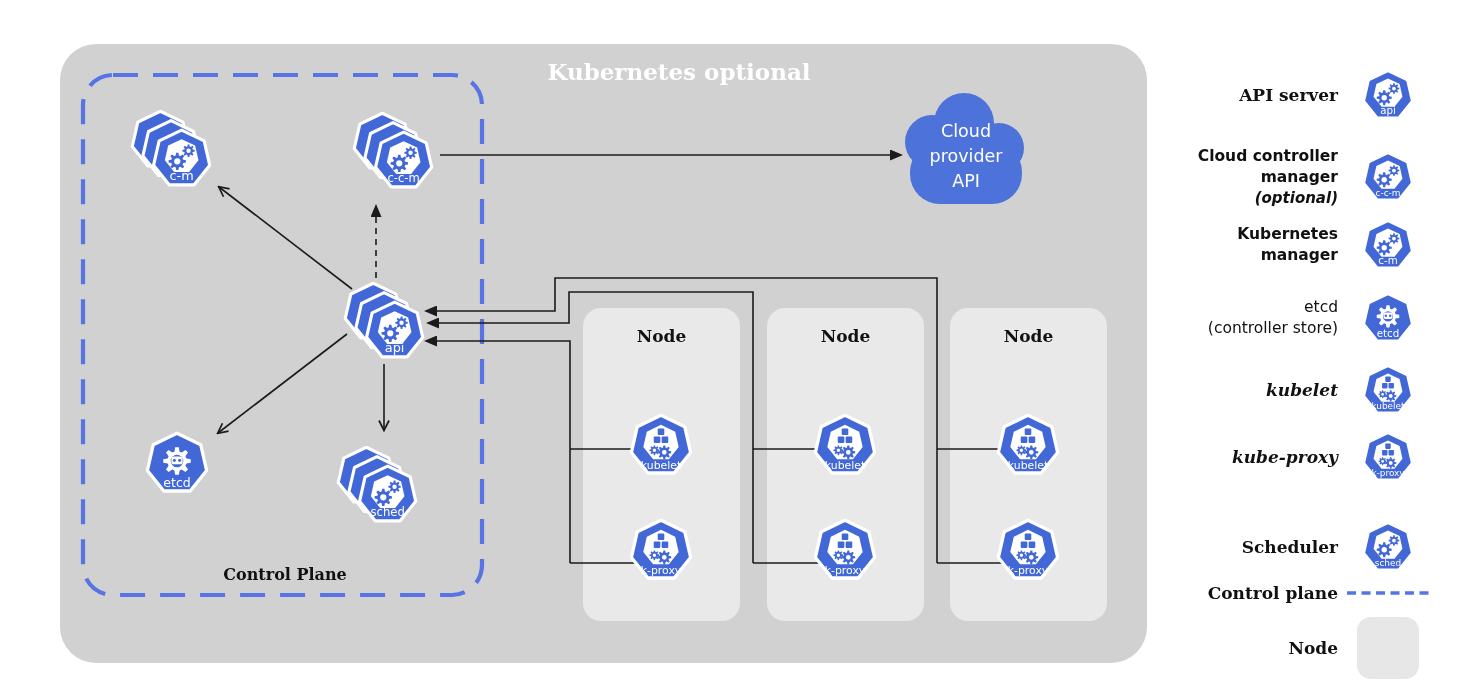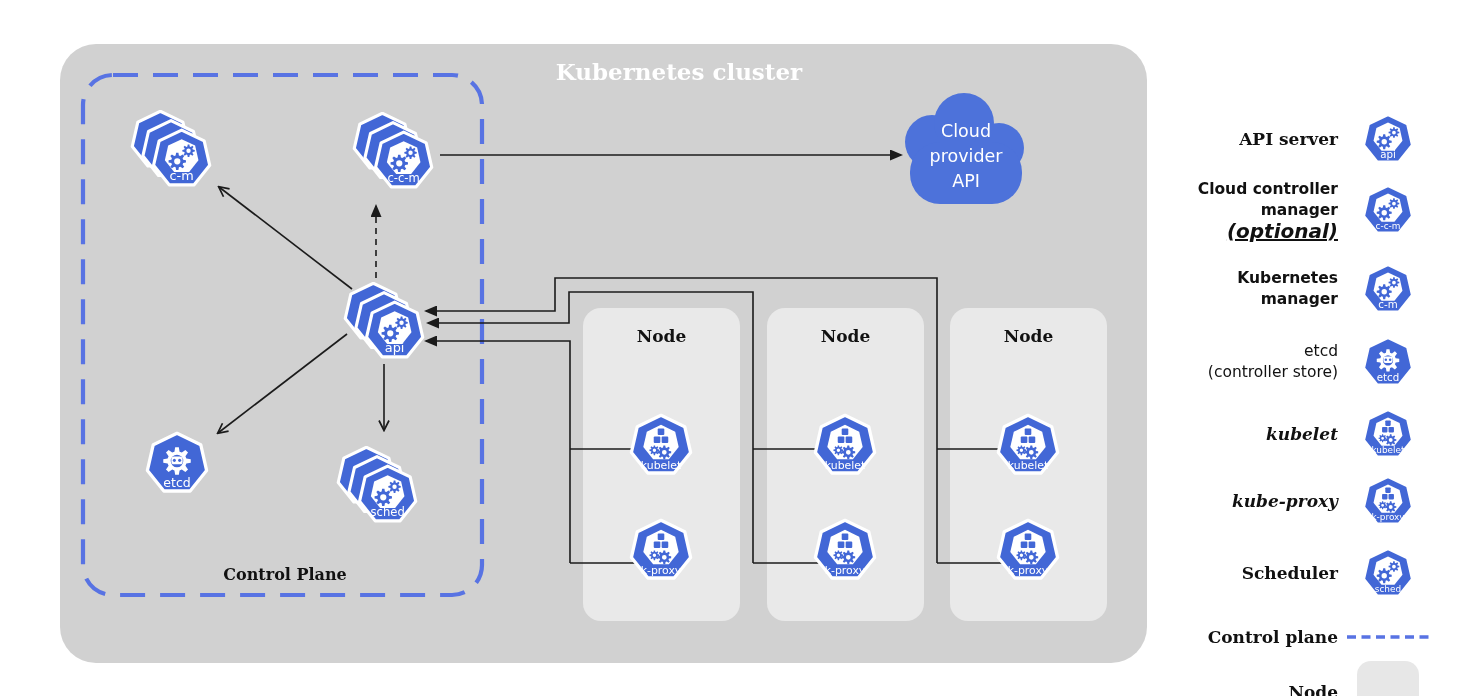--- a/index.html
+++ b/index.html
@@ -25,38 +25,38 @@
   .node-label{margin-top:18px;text-align:center;font-family:"DejaVu Serif",serif;font-weight:bold;font-size:17px;color:#111;}
 
   .wires{position:absolute;left:0;top:0;z-index:5;pointer-events:none;}
   .icons{position:absolute;left:0;top:0;width:1464px;height:696px;z-index:10;pointer-events:none;}
   .ic{position:absolute;display:block;line-height:0;}
 
   .cloudbox{position:absolute;left:900px;top:90px;z-index:10;}
   .cloud-text{fill:#ffffff;font-family:"DejaVu Sans",sans-serif;font-size:17.5px;text-anchor:middle;}
 
   
-  .legend{position:absolute;left:1180px;top:0;width:284px;height:489px;margin-top:44px;}
+  .legend{position:absolute;left:1180px;top:0;width:284px;height:489px;}
   .lrow{position:absolute;left:0;width:284px;height:80px;display:flex;align-items:center;}
   .ltext{width:158px;text-align:right;color:#111;}
   .licon{width:100px;display:flex;justify-content:center;align-items:center;}
   .t-sb{font-family:"DejaVu Serif",serif;font-weight:bold;font-size:17px;}
   .t-sbi{font-family:"DejaVu Serif",serif;font-weight:bold;font-style:italic;font-size:17px;}
   .t-ssb{font-family:"DejaVu Sans",sans-serif;font-weight:bold;font-size:15.5px;line-height:21px;}
   .t-ss{font-family:"DejaVu Sans",sans-serif;font-size:15.5px;line-height:21px;}
-  .t-note{font-family:"DejaVu Sans",sans-serif;font-weight:bold;font-style:italic;font-size:20px;text-decoration:underline;}
+  .t-note{font-family:"DejaVu Sans",sans-serif;font-weight:bold;font-style:italic;font-size:15px;}
   .node-swatch{width:62px;height:62px;background:#e7e7e7;border-radius:14px;}
 </style>
 </head>
 <body>
 
 <div class="stage">
 
   <div class="cluster">
-    <div class="cluster-title">Kubernetes cluster</div>
+    <div class="cluster-title">Kubernetes optional</div>
     <div class="cp-label">Control Plane</div>
 
     <div class="node-box" style="left:523px">
       <div class="node-label">Node</div>
     </div>
     <div class="node-box" style="left:707px">
       <div class="node-label">Node</div>
     </div>
     <div class="node-box" style="left:890px">
       <div class="node-label">Node</div>
@@ -230,21 +230,21 @@
           <span class="ic" style="position:static"><svg viewBox="0 0 100 100" width="54" height="54.0">
               <polygon points="50.00,5.00 14.04,22.32 5.15,61.24 30.04,92.44 69.96,92.44 94.85,61.24 85.96,22.32" fill="var(--blue)" stroke="#fff" stroke-width="5" stroke-linejoin="round"></polygon>
               <polygon points="50.00,19.50 28.50,29.85 23.19,53.12 38.07,71.78 61.93,71.78 76.81,53.12 71.50,29.85" fill="#fff"></polygon>
               <path d="M40.41,45.55 L41.14,41.12 L44.86,41.12 L45.59,45.55 L47.86,46.49 L51.49,43.87 L54.13,46.51 L51.51,50.14 L52.45,52.41 L56.88,53.14 L56.88,56.86 L52.45,57.59 L51.51,59.86 L54.13,63.49 L51.49,66.13 L47.86,63.51 L45.59,64.45 L44.86,68.88 L41.14,68.88 L40.41,64.45 L38.14,63.51 L34.51,66.13 L31.87,63.49 L34.49,59.86 L33.55,57.59 L29.12,56.86 L29.12,53.14 L33.55,52.41 L34.49,50.14 L31.87,46.51 L34.51,43.87 L38.14,46.49 Z M48,55 A5,5 0 1 0 38,55 A5,5 0 1 0 48,55 Z" fill="var(--blue)" fill-rule="evenodd"></path>
               <path d="M59.15,31.25 L59.67,28.09 L62.33,28.09 L62.85,31.25 L64.47,31.92 L67.07,30.05 L68.95,31.93 L67.08,34.53 L67.75,36.15 L70.91,36.67 L70.91,39.33 L67.75,39.85 L67.08,41.47 L68.95,44.07 L67.07,45.95 L64.47,44.08 L62.85,44.75 L62.33,47.91 L59.67,47.91 L59.15,44.75 L57.53,44.08 L54.93,45.95 L53.05,44.07 L54.92,41.47 L54.25,39.85 L51.09,39.33 L51.09,36.67 L54.25,36.15 L54.92,34.53 L53.05,31.93 L54.93,30.05 L57.53,31.92 Z M64.5,38 A3.5,3.5 0 1 0 57.5,38 A3.5,3.5 0 1 0 64.5,38 Z" fill="var(--blue)" fill-rule="evenodd"></path>
               <text x="50" y="86" text-anchor="middle" fill="#fff" font-family="DejaVu Sans, sans-serif" font-size="19">api</text>
             </svg></span>
         </div>
     </div>
 
-    <div class="lrow" style="top:126px">
+    <div class="lrow" style="top:137px">
       <div class="ltext t-ssb">
         <div>Cloud controller</div>
         <div>manager</div>
         <div class="t-note">(optional)</div>
       </div>
       <div class="licon">
           <span class="ic" style="position:static"><svg viewBox="0 0 100 100" width="54" height="54.0">
               <polygon points="50.00,5.00 14.04,22.32 5.15,61.24 30.04,92.44 69.96,92.44 94.85,61.24 85.96,22.32" fill="var(--blue)" stroke="#fff" stroke-width="5" stroke-linejoin="round"></polygon>
               <polygon points="50.00,19.50 28.50,29.85 23.19,53.12 38.07,71.78 61.93,71.78 76.81,53.12 71.50,29.85" fill="#fff"></polygon>
               <path d="M40.41,45.55 L41.14,41.12 L44.86,41.12 L45.59,45.55 L47.86,46.49 L51.49,43.87 L54.13,46.51 L51.51,50.14 L52.45,52.41 L56.88,53.14 L56.88,56.86 L52.45,57.59 L51.51,59.86 L54.13,63.49 L51.49,66.13 L47.86,63.51 L45.59,64.45 L44.86,68.88 L41.14,68.88 L40.41,64.45 L38.14,63.51 L34.51,66.13 L31.87,63.49 L34.49,59.86 L33.55,57.59 L29.12,56.86 L29.12,53.14 L33.55,52.41 L34.49,50.14 L31.87,46.51 L34.51,43.87 L38.14,46.49 Z M48,55 A5,5 0 1 0 38,55 A5,5 0 1 0 48,55 Z" fill="var(--blue)" fill-rule="evenodd"></path>
@@ -312,21 +312,21 @@
               <rect x="45" y="25" width="10" height="10" rx="1.5" fill="var(--blue)"></rect>
               <rect x="39" y="37" width="10" height="10" rx="1.5" fill="var(--blue)"></rect>
               <rect x="51" y="37" width="10" height="10" rx="1.5" fill="var(--blue)"></rect>
               <path d="M53.06,53.91 L53.60,50.59 L56.40,50.59 L56.94,53.91 L58.64,54.62 L61.37,52.65 L63.35,54.63 L61.38,57.36 L62.09,59.06 L65.41,59.60 L65.41,62.40 L62.09,62.94 L61.38,64.64 L63.35,67.37 L61.37,69.35 L58.64,67.38 L56.94,68.09 L56.40,71.41 L53.60,71.41 L53.06,68.09 L51.36,67.38 L48.63,69.35 L46.65,67.37 L48.62,64.64 L47.91,62.94 L44.59,62.40 L44.59,59.60 L47.91,59.06 L48.62,57.36 L46.65,54.63 L48.63,52.65 L51.36,54.62 Z M58.6,61 A3.6,3.6 0 1 0 51.4,61 A3.6,3.6 0 1 0 58.6,61 Z" fill="var(--blue)" fill-rule="evenodd"></path>
               <path d="M38.61,52.94 L39.00,50.57 L41.00,50.57 L41.39,52.94 L42.60,53.44 L44.55,52.04 L45.96,53.45 L44.56,55.40 L45.06,56.61 L47.43,57.00 L47.43,59.00 L45.06,59.39 L44.56,60.60 L45.96,62.55 L44.55,63.96 L42.60,62.56 L41.39,63.06 L41.00,65.43 L39.00,65.43 L38.61,63.06 L37.40,62.56 L35.45,63.96 L34.04,62.55 L35.44,60.60 L34.94,59.39 L32.57,59.00 L32.57,57.00 L34.94,56.61 L35.44,55.40 L34.04,53.45 L35.45,52.04 L37.40,53.44 Z M42.6,58 A2.6,2.6 0 1 0 37.4,58 A2.6,2.6 0 1 0 42.6,58 Z" fill="var(--blue)" fill-rule="evenodd"></path>
               <text x="50" y="86" text-anchor="middle" fill="#fff" font-family="DejaVu Sans, sans-serif" font-size="16.5">k-proxy</text>
             </svg></span>
         </div>
     </div>
 
-    <div class="lrow" style="top:489px">
+    <div class="lrow" style="top:507px">
       <div class="ltext t-sb">Scheduler</div>
       <div class="licon">
           <span class="ic" style="position:static"><svg viewBox="0 0 100 100" width="54" height="54.0">
               <polygon points="50.00,5.00 14.04,22.32 5.15,61.24 30.04,92.44 69.96,92.44 94.85,61.24 85.96,22.32" fill="var(--blue)" stroke="#fff" stroke-width="5" stroke-linejoin="round"></polygon>
               <polygon points="50.00,19.50 28.50,29.85 23.19,53.12 38.07,71.78 61.93,71.78 76.81,53.12 71.50,29.85" fill="#fff"></polygon>
               <path d="M40.41,45.55 L41.14,41.12 L44.86,41.12 L45.59,45.55 L47.86,46.49 L51.49,43.87 L54.13,46.51 L51.51,50.14 L52.45,52.41 L56.88,53.14 L56.88,56.86 L52.45,57.59 L51.51,59.86 L54.13,63.49 L51.49,66.13 L47.86,63.51 L45.59,64.45 L44.86,68.88 L41.14,68.88 L40.41,64.45 L38.14,63.51 L34.51,66.13 L31.87,63.49 L34.49,59.86 L33.55,57.59 L29.12,56.86 L29.12,53.14 L33.55,52.41 L34.49,50.14 L31.87,46.51 L34.51,43.87 L38.14,46.49 Z M48,55 A5,5 0 1 0 38,55 A5,5 0 1 0 48,55 Z" fill="var(--blue)" fill-rule="evenodd"></path>
               <path d="M59.15,31.25 L59.67,28.09 L62.33,28.09 L62.85,31.25 L64.47,31.92 L67.07,30.05 L68.95,31.93 L67.08,34.53 L67.75,36.15 L70.91,36.67 L70.91,39.33 L67.75,39.85 L67.08,41.47 L68.95,44.07 L67.07,45.95 L64.47,44.08 L62.85,44.75 L62.33,47.91 L59.67,47.91 L59.15,44.75 L57.53,44.08 L54.93,45.95 L53.05,44.07 L54.92,41.47 L54.25,39.85 L51.09,39.33 L51.09,36.67 L54.25,36.15 L54.92,34.53 L53.05,31.93 L54.93,30.05 L57.53,31.92 Z M64.5,38 A3.5,3.5 0 1 0 57.5,38 A3.5,3.5 0 1 0 64.5,38 Z" fill="var(--blue)" fill-rule="evenodd"></path>
               <text x="50" y="86" text-anchor="middle" fill="#fff" font-family="DejaVu Sans, sans-serif" font-size="16.5">sched</text>
             </svg></span>
         </div>

